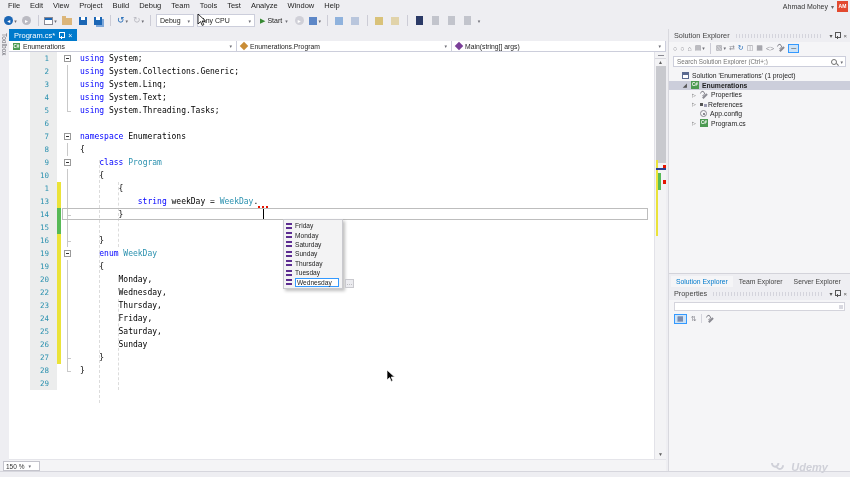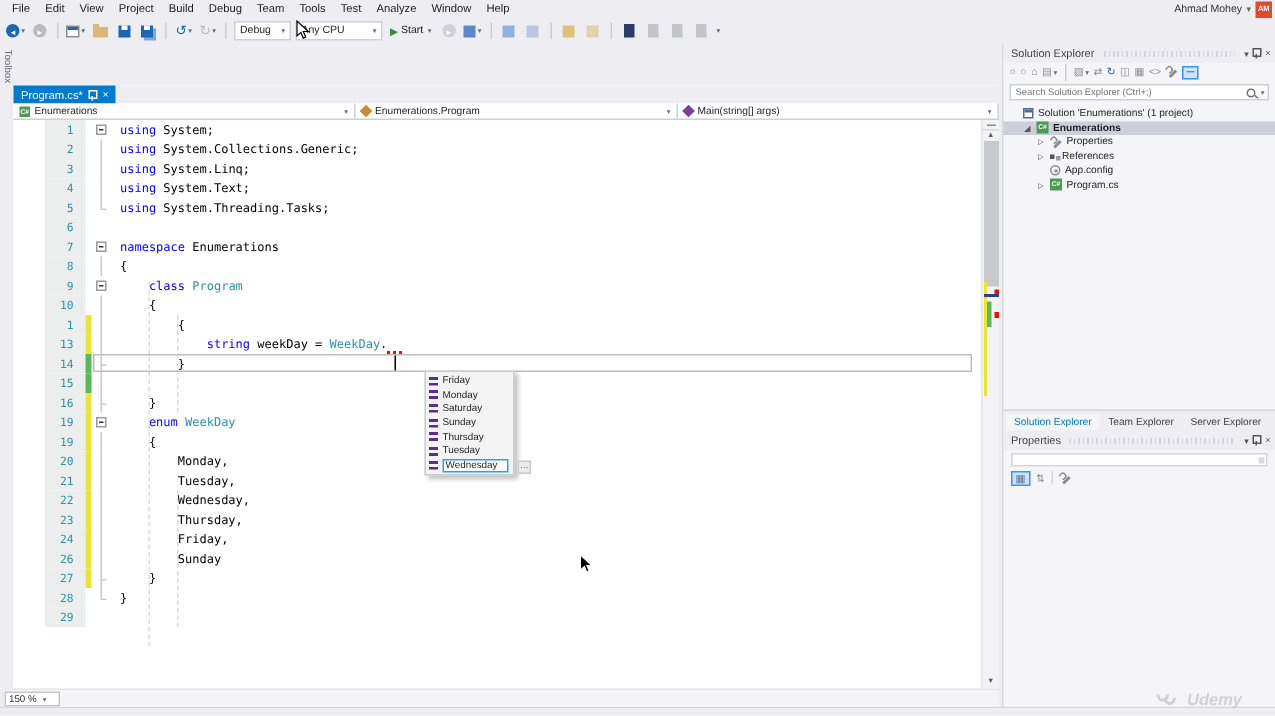--- a/index.html
+++ b/index.html
@@ -41,21 +41,21 @@
   .sq-icon { width:8px; height:8px; }
   .sq-icon.blue { background:#5d87c7; }
   .bkm { width:7px; height:9px; background:#2b3a67; }
   .bkm.dim { background:#c2c4cc; }
 
   
   .main { display:flex; height:442px; }
   .toolbox-strip { width:9px; background:#eeeef2; font-size:6.5px; color:#6a6a72; }
   .toolbox-strip span { writing-mode:vertical-rl; padding-top:4px; display:block; margin-left:1px; }
 
-  .editor-group { width:657px; display:flex; flex-direction:column; background:#fff;margin-top:28px; }
+  .editor-group { width:657px; display:flex; flex-direction:column; background:#fff; }
   .tabbar { height:12px; background:#eeeef2; display:flex; }
   .doc-tab { background:#007acc; color:#fff; font-size:7.5px; display:flex; align-items:center; gap:4px; padding:0 5px; }
   .pin { width:5px; height:7px; position:relative; }
   .pin::before { content:""; position:absolute; left:0; top:0; width:4px; height:4px; border:1px solid #fff; }
   .pin::after { content:""; position:absolute; left:2px; top:4px; width:1px; height:3px; background:#fff; }
   .tab-close { font-size:7px; line-height:7px; }
 
   .navbar { height:11px; display:flex; background:#fff; border-bottom:1px solid #cccedb; }
   .nav-combo { display:flex; align-items:center; gap:3px; font-size:6.8px; color:#1e1e1e; border-right:1px solid #cccedb; padding:0 4px; }
   .nav-combo .dd { margin-left:auto; }
@@ -429,28 +429,20 @@
             </div>
             <div class="cl">
               <span class="ln">20</span>
               <span class="chg y"></span>
               <span class="foldc">
                 <span class="fline"></span>
               </span>
               <span class="ct"><span class="tok-pl">        Monday,</span></span>
             </div>
             <div class="cl">
-              <span class="ln">21</span>
-              <span class="chg y"></span>
-              <span class="foldc">
-                <span class="fline"></span>
-              </span>
-              <span class="ct"><span class="tok-pl">        Tuesday,</span></span>
-            </div>
-            <div class="cl">
               <span class="ln">22</span>
               <span class="chg y"></span>
               <span class="foldc">
                 <span class="fline"></span>
               </span>
               <span class="ct"><span class="tok-pl">        Wednesday,</span></span>
             </div>
             <div class="cl">
               <span class="ln">23</span>
               <span class="chg y"></span>
@@ -459,20 +451,28 @@
               </span>
               <span class="ct"><span class="tok-pl">        Thursday,</span></span>
             </div>
             <div class="cl">
               <span class="ln">24</span>
               <span class="chg y"></span>
               <span class="foldc">
                 <span class="fline"></span>
               </span>
               <span class="ct"><span class="tok-pl">        Friday,</span></span>
+            </div>
+            <div class="cl">
+              <span class="ln">25</span>
+              <span class="chg y"></span>
+              <span class="foldc">
+                <span class="fline"></span>
+              </span>
+              <span class="ct"><span class="tok-pl">        Saturday,</span></span>
             </div>
             <div class="cl">
               <span class="ln">26</span>
               <span class="chg y"></span>
               <span class="foldc">
                 <span class="fline"></span>
               </span>
               <span class="ct"><span class="tok-pl">        Sunday</span></span>
             </div>
             <div class="cl">

